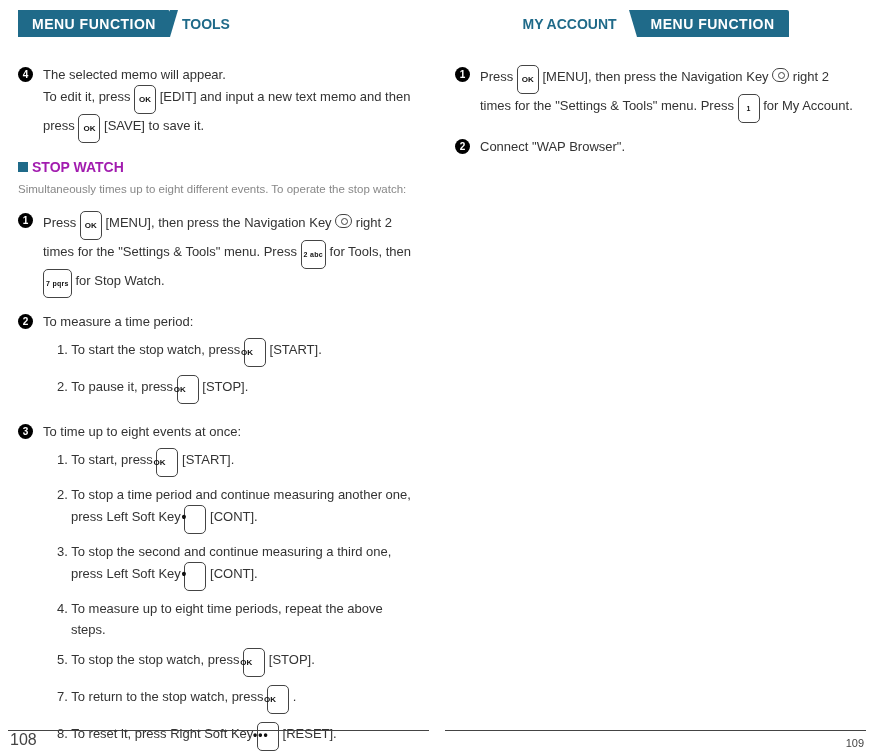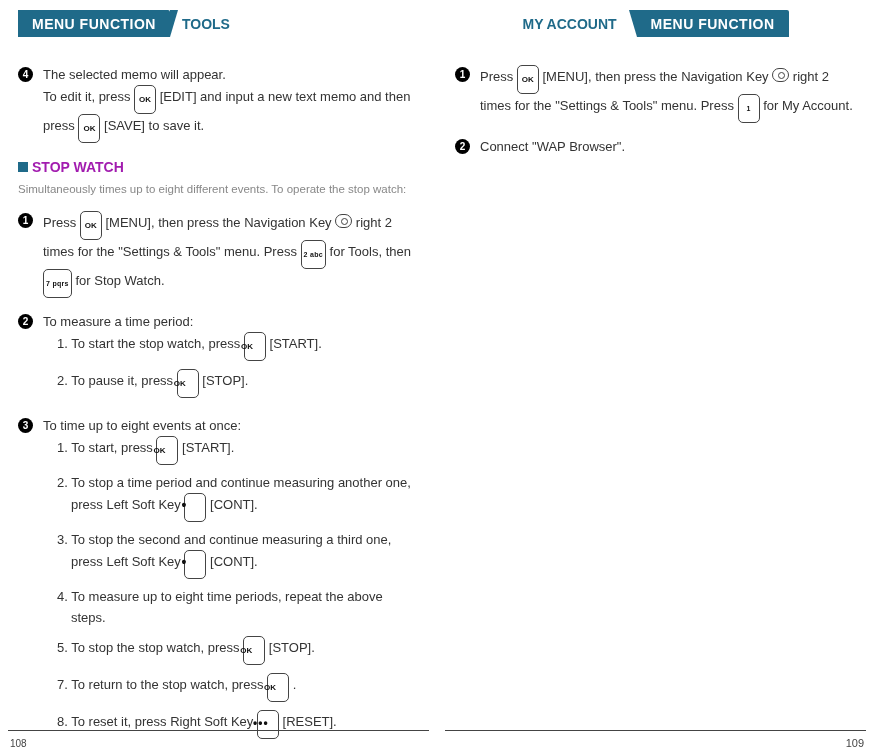--- a/index.html
+++ b/index.html
@@ -107,20 +107,21 @@
   }
   .note {
     color: #888;
     font-size: 11.5px;
     line-height: 1.4;
     margin-bottom: 14px;
   }
   ol.sublist {
     list-style: none;
     padding-left: 14px;
+    margin-top: 6px;
   }
   ol.sublist li {
     margin-bottom: 8px;
     text-indent: -14px;
     padding-left: 14px;
   }
   .key {
     display: inline-flex;
     align-items: center;
     justify-content: center;
@@ -150,21 +151,21 @@
     border-radius:50%;
     top:3px; left:5px;
   }
   .key.dots { letter-spacing: 1px; font-size: 12px; line-height: 8px; padding-bottom:3px;}
   .key.dot { font-size: 14px; line-height: 6px; padding-bottom:5px;}
   .key.numkey { font-size:7px; letter-spacing:0.3px;}
   .page-num-left {
     position: absolute;
     bottom: 6px;
     left: 10px;
-    font-size: 10px;
+    font-size: 16px;
     color: #444;
   }
   .page-num-right {
     position: absolute;
     bottom: 6px;
     right: 10px;
     font-size: 11px;
     color: #444;
   }
   .footer-line {

